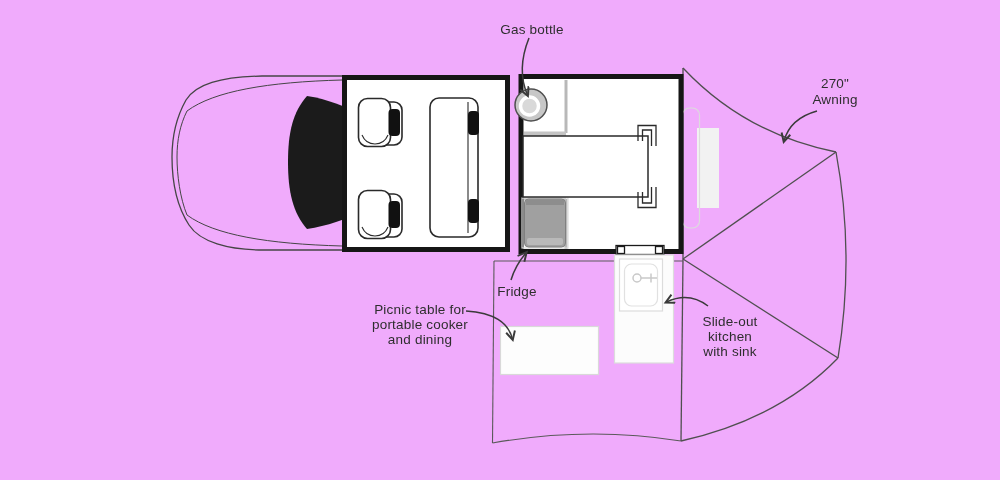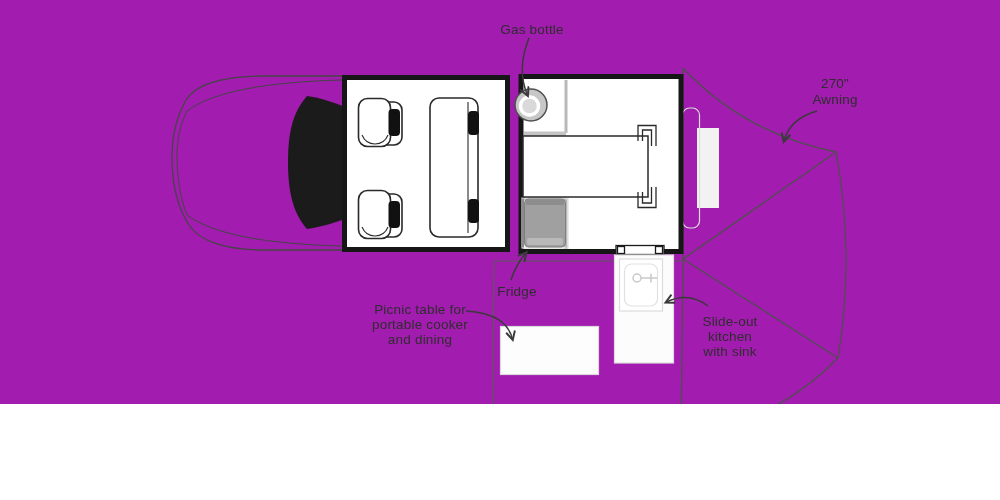--- a/index.html
+++ b/index.html
@@ -1,16 +1,16 @@
 <!DOCTYPE html>
 <html><head>
 <meta charset="utf-8">
 <style>
   html,body { margin:0; padding:0; background:#fff; }
-  .stage { position:relative; width:1000px; height:404px; background:#a21caf; overflow:hidden; }
+  .stage { position:relative; width:1000px; height:480px; background:#f0abfc; overflow:hidden; }
   svg { display:block; }
   svg text { font-family:"Liberation Sans", sans-serif; font-size:13.5px; fill:#2e2e2e; }
   .lbl  { text-anchor:middle; letter-spacing:.2px; }
   .wall { fill:#ffffff; stroke:#161616; stroke-width:5; }
   .thin { fill:none; stroke:#454545; stroke-width:1.3; }
   .thin2{ fill:none; stroke:#454545; stroke-width:1; }
   .seat { fill:#ffffff; stroke:#2a2a2a; stroke-width:1.6; }
   .seatline { fill:none; stroke:#2a2a2a; stroke-width:1.1; }
   .blk  { stroke:none; }
   .lt   { fill:none; stroke:#dcdcdc; stroke-width:1.2; }

